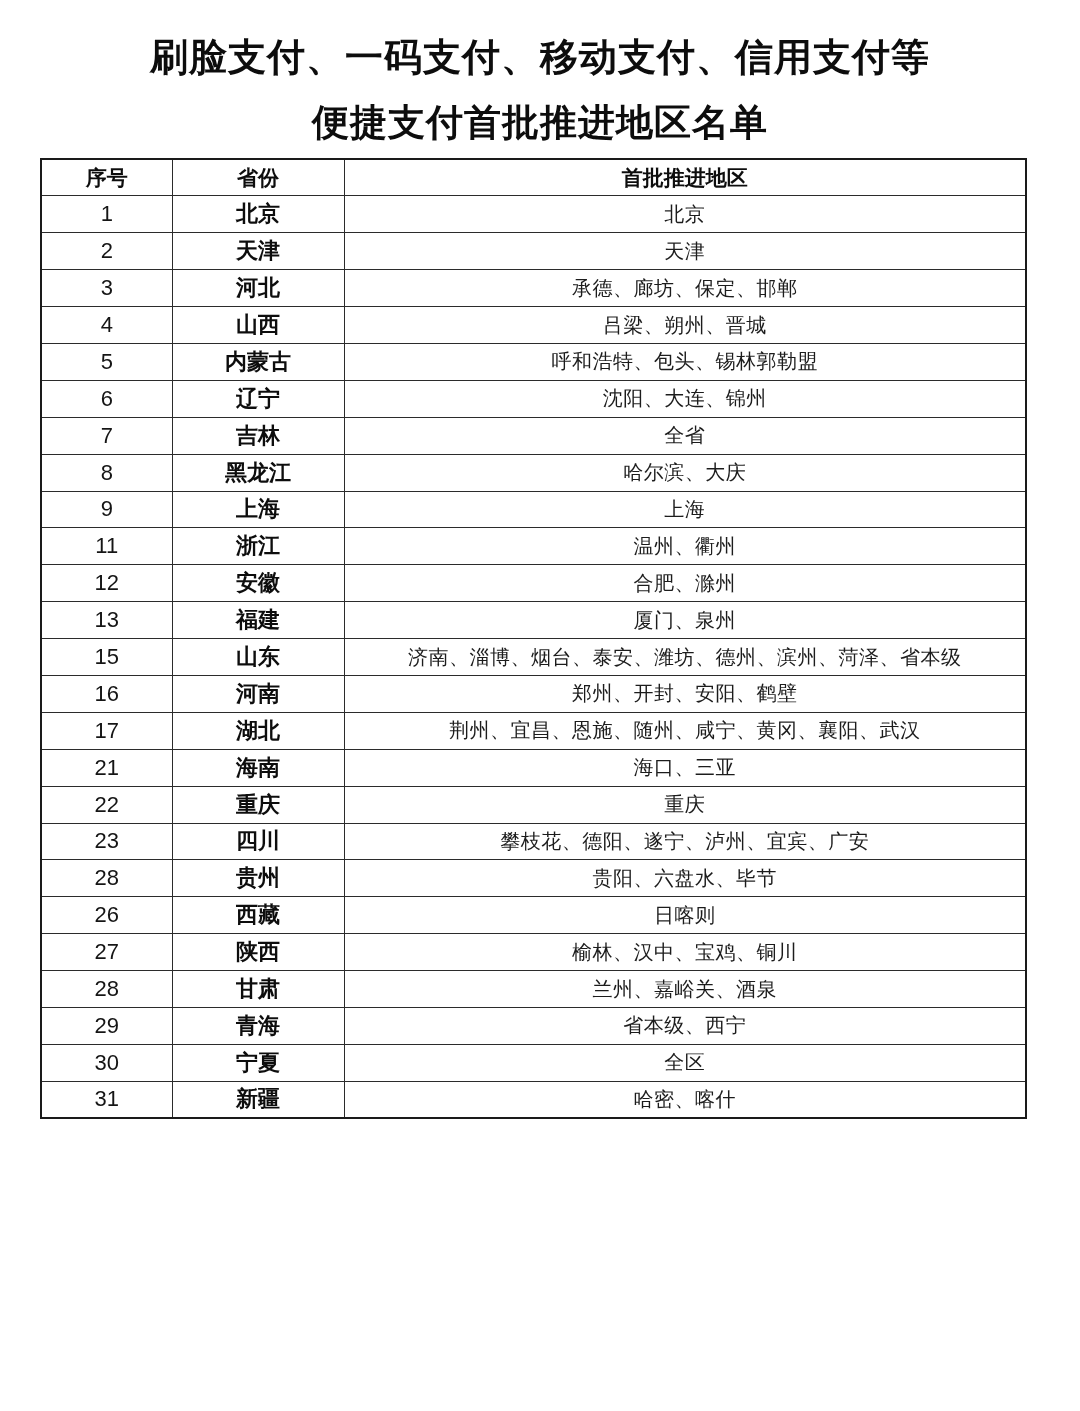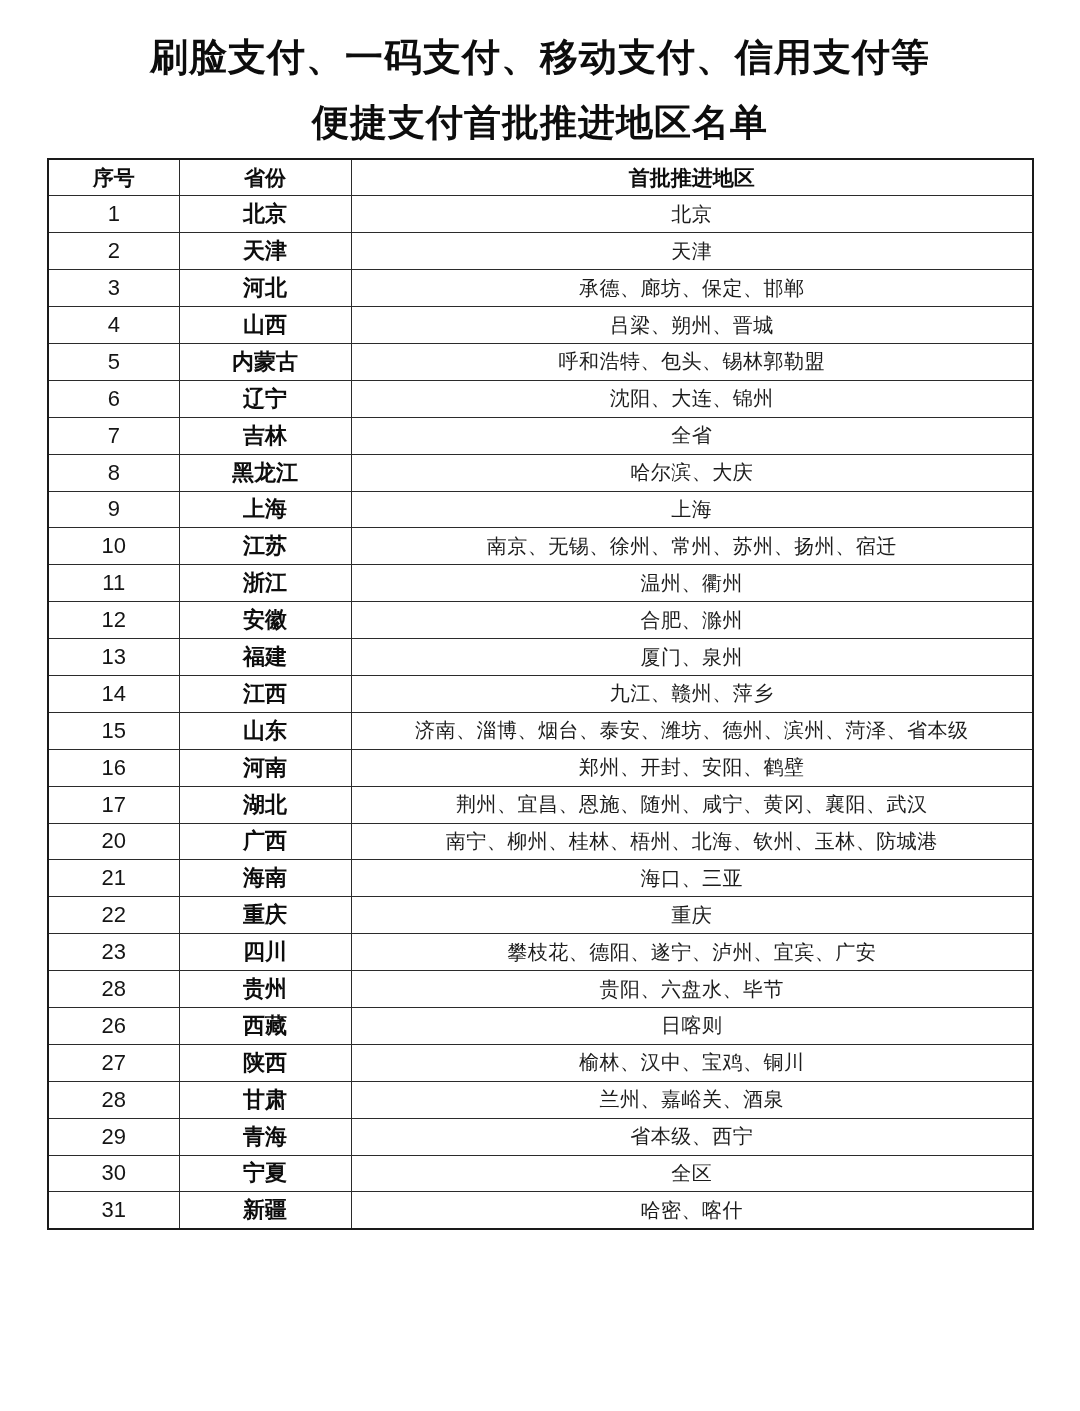--- a/index.html
+++ b/index.html
@@ -28,21 +28,21 @@
     font-size: 38px;
     line-height: 42px;
   }
   .doc-title.line2 {
     padding-top: 24px;
     font-size: 37px;
     line-height: 42px;
   }
   table.regions {
     position: absolute;
-    left: 47px;
+    left: 40px;
     top: 158px;
     width: 987px;
     border-collapse: collapse;
     table-layout: fixed;
   }
   table.regions col.c-no  { width: 131px; }
   table.regions col.c-prov { width: 172px; }
   table.regions col.c-reg  { width: auto; }
   table.regions th,
   table.regions td {
@@ -148,49 +148,39 @@
     <td class="prov">黑龙江</td>
     <td class="reg">哈尔滨、大庆</td>
   </tr>
 
   <tr>
     <td class="no">9</td>
     <td class="prov">上海</td>
     <td class="reg">上海</td>
   </tr>
 
-  <tr>
-    <td class="no">10</td>
-    <td class="prov">江苏</td>
-    <td class="reg">南京、无锡、徐州、常州、苏州、扬州、宿迁</td>
-  </tr>
 
   <tr>
     <td class="no">11</td>
     <td class="prov">浙江</td>
     <td class="reg">温州、衢州</td>
   </tr>
 
   <tr>
     <td class="no">12</td>
     <td class="prov">安徽</td>
     <td class="reg">合肥、滁州</td>
   </tr>
 
   <tr>
     <td class="no">13</td>
     <td class="prov">福建</td>
     <td class="reg">厦门、泉州</td>
   </tr>
 
-  <tr>
-    <td class="no">14</td>
-    <td class="prov">江西</td>
-    <td class="reg">九江、赣州、萍乡</td>
-  </tr>
 
   <tr>
     <td class="no">15</td>
     <td class="prov">山东</td>
     <td class="reg">济南、淄博、烟台、泰安、潍坊、德州、滨州、菏泽、省本级</td>
   </tr>
 
   <tr>
     <td class="no">16</td>
     <td class="prov">河南</td>
@@ -198,25 +188,20 @@
   </tr>
 
   <tr>
     <td class="no">17</td>
     <td class="prov">湖北</td>
     <td class="reg">荆州、宜昌、恩施、随州、咸宁、黄冈、襄阳、武汉</td>
   </tr>
 
 
 
-  <tr>
-    <td class="no">20</td>
-    <td class="prov">广西</td>
-    <td class="reg">南宁、柳州、桂林、梧州、北海、钦州、玉林、防城港</td>
-  </tr>
 
   <tr>
     <td class="no">21</td>
     <td class="prov">海南</td>
     <td class="reg">海口、三亚</td>
   </tr>
 
   <tr>
     <td class="no">22</td>
     <td class="prov">重庆</td>

